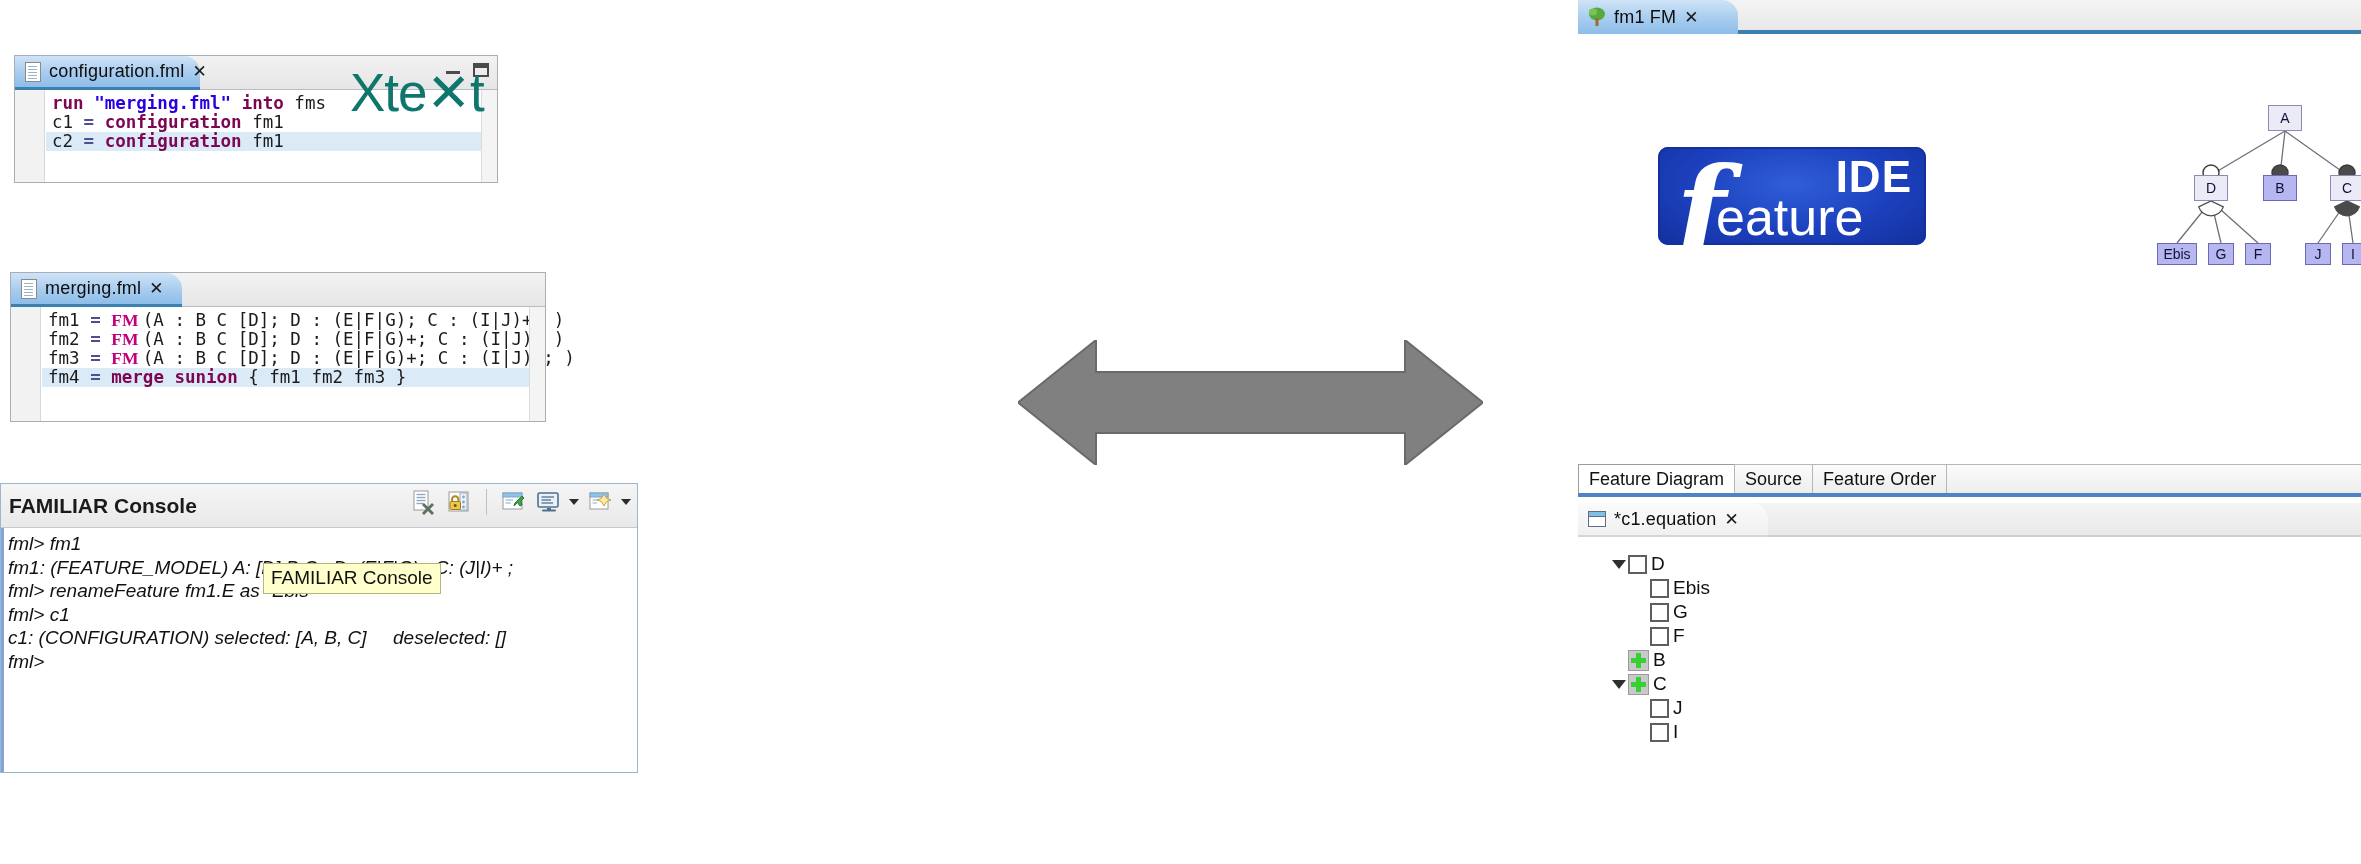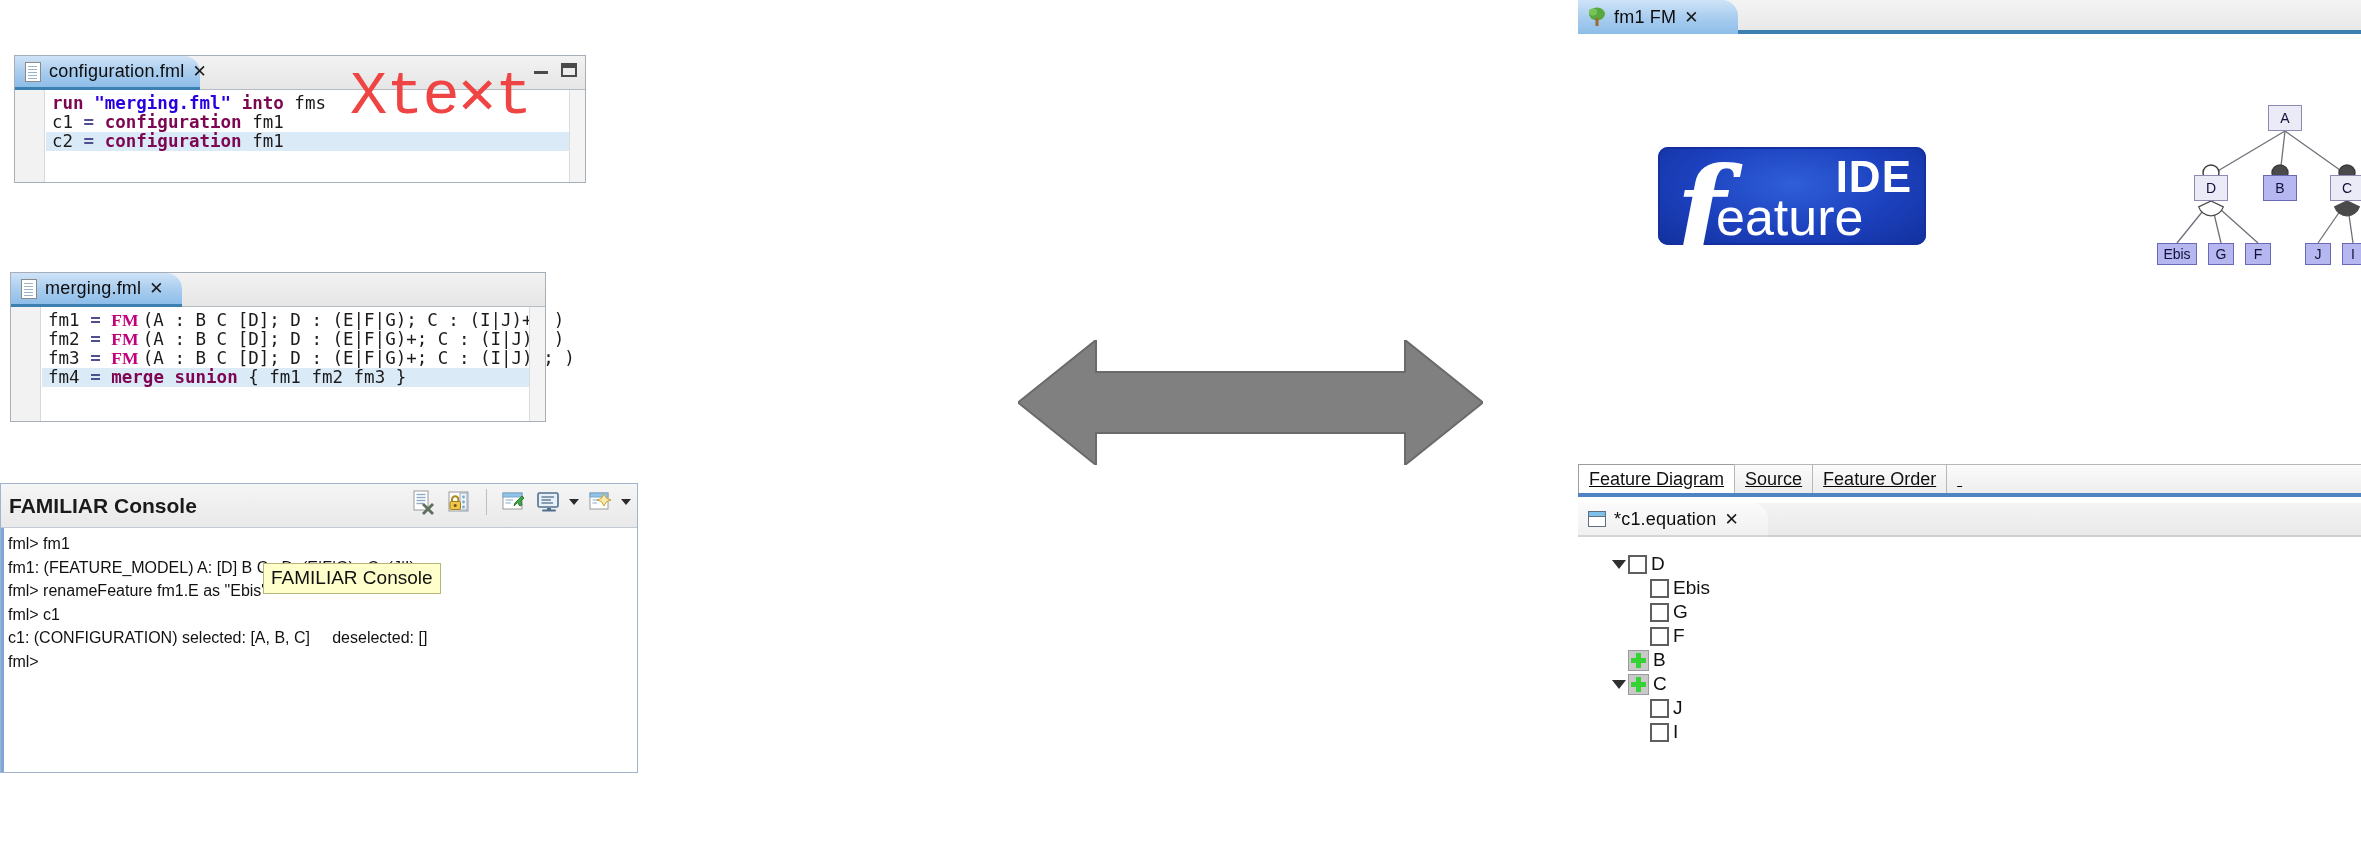--- a/index.html
+++ b/index.html
@@ -105,24 +105,24 @@
     content:""; position:absolute; left:1px; right:1px; bottom:3px;
     height:3px; background:#4a4a4a;
   }
   .winbtn.max {
     border: 2px solid #4a4a4a; border-top-width: 5px;
   }
 
   
   .xtext {
     position: absolute;
-    font-family: Liberation Mono, monospace;
-    font-size: 62px;
+    font-family: Liberation Sans, sans-serif;
+    font-size: 53px;
     font-weight: 400;
-    color: #ef4444;
+    color: #0f766e;
     letter-spacing: -1px;
     line-height: 1;
     user-select: none;
   }
 
   
   .console-title {
     position: absolute; left: 0; right: 0; top: 0; height: 44px;
     background: linear-gradient(to bottom,#f5f5f5,#e9e9e9);
     border-bottom: 1px solid #c3c9d0;
@@ -137,22 +137,23 @@
   }
   .tb-ico { width: 26px; height: 26px; position: relative; }
   .tb-sep { width: 1px; height: 26px; background: #bfbfbf; margin: 0 5px; }
   .tb-arrow {
     width: 0;height:0;border-left:5px solid transparent;border-right:5px solid transparent;
     border-top:6px solid #2b2b2b; margin-left:-2px;
   }
   .console-body {
     position: absolute; left: 0; right: 0; top: 44px; bottom: 0;
     background: #ffffff; padding: 4px 0 0 4px;
-    font-size: 16px; line-height: 23.5px; color: #111;
+    font-size: 19px; line-height: 23.5px; color: #111;
     border-left: 3px solid #7fa6d6;
+    font-style: italic;
   }
   .cline { white-space: pre; height: 23.5px; }
   .tooltip {
     position: absolute;
     background: #feffcb;
     border: 1px solid #b6b67a;
     padding: 3px 7px 4px 7px;
     font-size: 19px;
     color: #111;
     white-space: nowrap;
@@ -197,21 +198,20 @@
   }
   .fnode.sel { background: #b6b6f0; border-color: #6a6ab4; }
   .fnode.leaf { background: #b6b6f0; border-color: #6a6ab4; }
 
   
   .vtabs {
     position: absolute;
     display: flex; align-items: flex-end;
     height: 30px;
     border-bottom: 4px solid #4f84c4;
-    text-decoration: underline;
   }
   .vtab {
     height: 29px; display: flex; align-items: center;
     padding: 0 10px; font-size: 18px; color: #111;
     border: 1px solid #b7b7b7; border-bottom: none;
     background: linear-gradient(to bottom,#fbfbfb,#ededed);
     margin-right: -1px;
   }
   .vtab.active { background: #ffffff; border-color: #9c9c9c; }
   .vtab.filler { flex: 1; color: transparent; }
@@ -240,21 +240,21 @@
   }
   .plusbox::before { left: 7px; top: 2px; width: 5px; height: 15px; }
   .plusbox::after  { left: 2px; top: 7px; width: 15px; height: 5px; }
   .tlabel { white-space: nowrap; }
 </style>
 </head>
 <body>
 
 <div id="root">
 
-  <div class="panel" style="left:14px; top:55px; width:572px; height:128px; border-color:#a6aeb8;">
+  <div class="panel" style="left:14px; top:55px; width:484px; height:128px; border-color:#a6aeb8;">
     <div class="tabstrip">
       <div class="tab" style="width:185px;">
         <span class="doc-icon"></span>
         <span class="tablabel">configuration.fml</span>
         <span class="tab-close">✕</span>
       </div>
       <div class="winbtns">
         <div class="winbtn min"></div>
         <div class="winbtn max"></div>
       </div>

